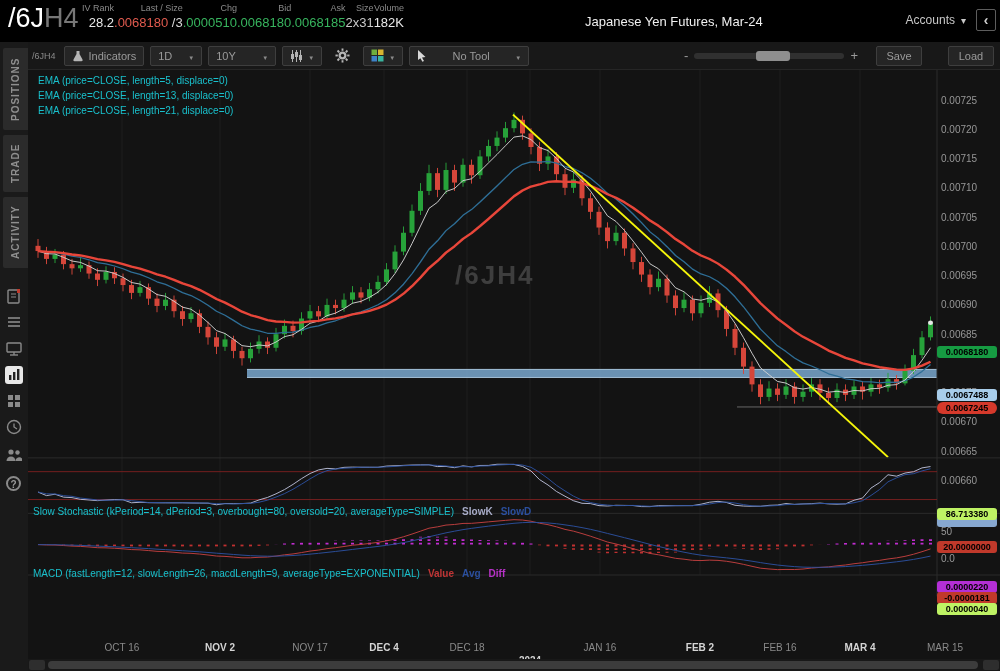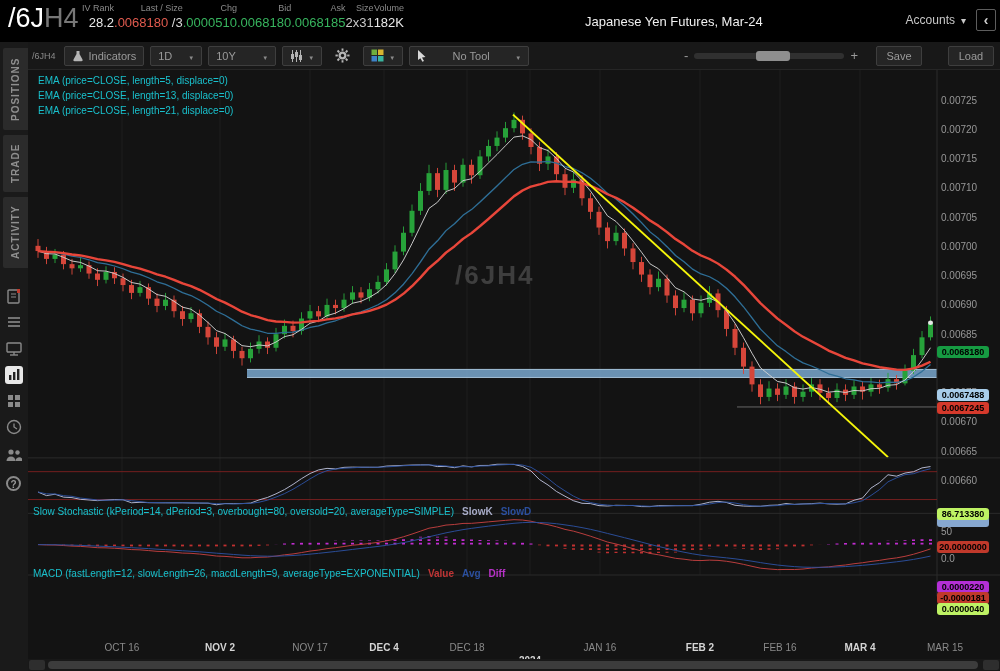--- a/index.html
+++ b/index.html
@@ -52,21 +52,21 @@
   
   .chartwrap { position:absolute; left:28px; top:70px; width:972px; height:589px; background:#131313; }
   .watermark { position:absolute; left:427px; top:190px; font-size:26px; font-weight:bold; color:#3e3e3e; letter-spacing:2px; }
   .ema-label { position:absolute; left:10px; font-size:10px; color:#19c0cc; }
   .study-label { position:absolute; left:5px; font-size:10px; color:#19c0cc; white-space:nowrap; }
   .legend-item { margin-left:8px; font-weight:bold; }
   .pxlabel { position:absolute; left:913px; font-size:10px; color:#979797; }
   .axlabel  { position:absolute; font-size:10px; color:#979797; }
   .xlabel { position:absolute; top:572px; font-size:10px; color:#8a8a8a; transform:translateX(-50%); white-space:nowrap; }
   .xlabel.bold { color:#d5d5d5; font-weight:bold; }
-  .bubble { position:absolute; left:909px; width:52px; font-size:9px; font-weight:bold; text-align:center;
+  .bubble { position:absolute; left:909px; width:60px; font-size:9px; font-weight:bold; text-align:center;
             border-radius:3px; padding:1px 0; color:#000; }
 
   
   .scrollbar { position:absolute; left:28px; top:659px; width:972px; height:12px; background:#181818; }
   .scrollbar .endcap { position:absolute; top:1px; width:16px; height:10px; background:#2e2e2e; border-radius:2px; }
   .scrollbar .thumb { position:absolute; left:20px; top:2px; width:930px; height:8px; background:#3c3c3c; border-radius:4px; cursor:grab; }
 </style>
 </head>
 <body>
 
@@ -603,21 +603,21 @@
       <div class="xlabel bold" style="left: 356px; top: 572px;">DEC 4</div>
       <div class="xlabel" style="left: 439px; top: 572px;">DEC 18</div>
       <div class="xlabel bold" style="left: 502px; top: 585px;">2024</div>
       <div class="xlabel" style="left: 572px; top: 572px;">JAN 16</div>
       <div class="xlabel bold" style="left: 672px; top: 572px;">FEB 2</div>
       <div class="xlabel" style="left: 752px; top: 572px;">FEB 16</div>
       <div class="xlabel bold" style="left: 832px; top: 572px;">MAR 4</div>
       <div class="xlabel" style="left: 917px; top: 572px;">MAR 15</div>
       <div class="bubble" style="left: 909px; top: 276px; background: rgb(22, 155, 66);">0.0068180</div>
       <div class="bubble" style="left: 909px; top: 319px; background: rgb(168, 205, 234);">0.0067488</div>
-      <div class="bubble" style="left: 909px; top: 332px; background: rgb(213, 57, 43);">0.0067245</div>
+      <div class="bubble" style="left: 909px; top: 332px; background: rgb(213, 57, 43); border-radius: 6px;">0.0067245</div>
       <div class="bubble" style="left: 909px; top: 447px; background: rgb(135, 168, 208); height: 10px;"></div>
       <div class="bubble" style="left: 909px; top: 438px; background: #bef264;">86.713380</div>
       <div class="bubble" style="left: 909px; top: 471px; background: rgb(192, 57, 43);">20.0000000</div>
       <div class="axlabel" style="left: 913px; top: 456px;">50</div>
       <div class="axlabel" style="left: 913px; top: 483px;">0.0</div>
       <div class="bubble" style="left: 909px; top: 511px; background: rgb(180, 47, 214);">0.0000220</div>
       <div class="bubble" style="left: 909px; top: 522px; background: rgb(192, 57, 43);">-0.0000181</div>
       <div class="bubble" style="left: 909px; top: 533px; background: #bef264;">0.0000040</div>
     </div>
 </div>

